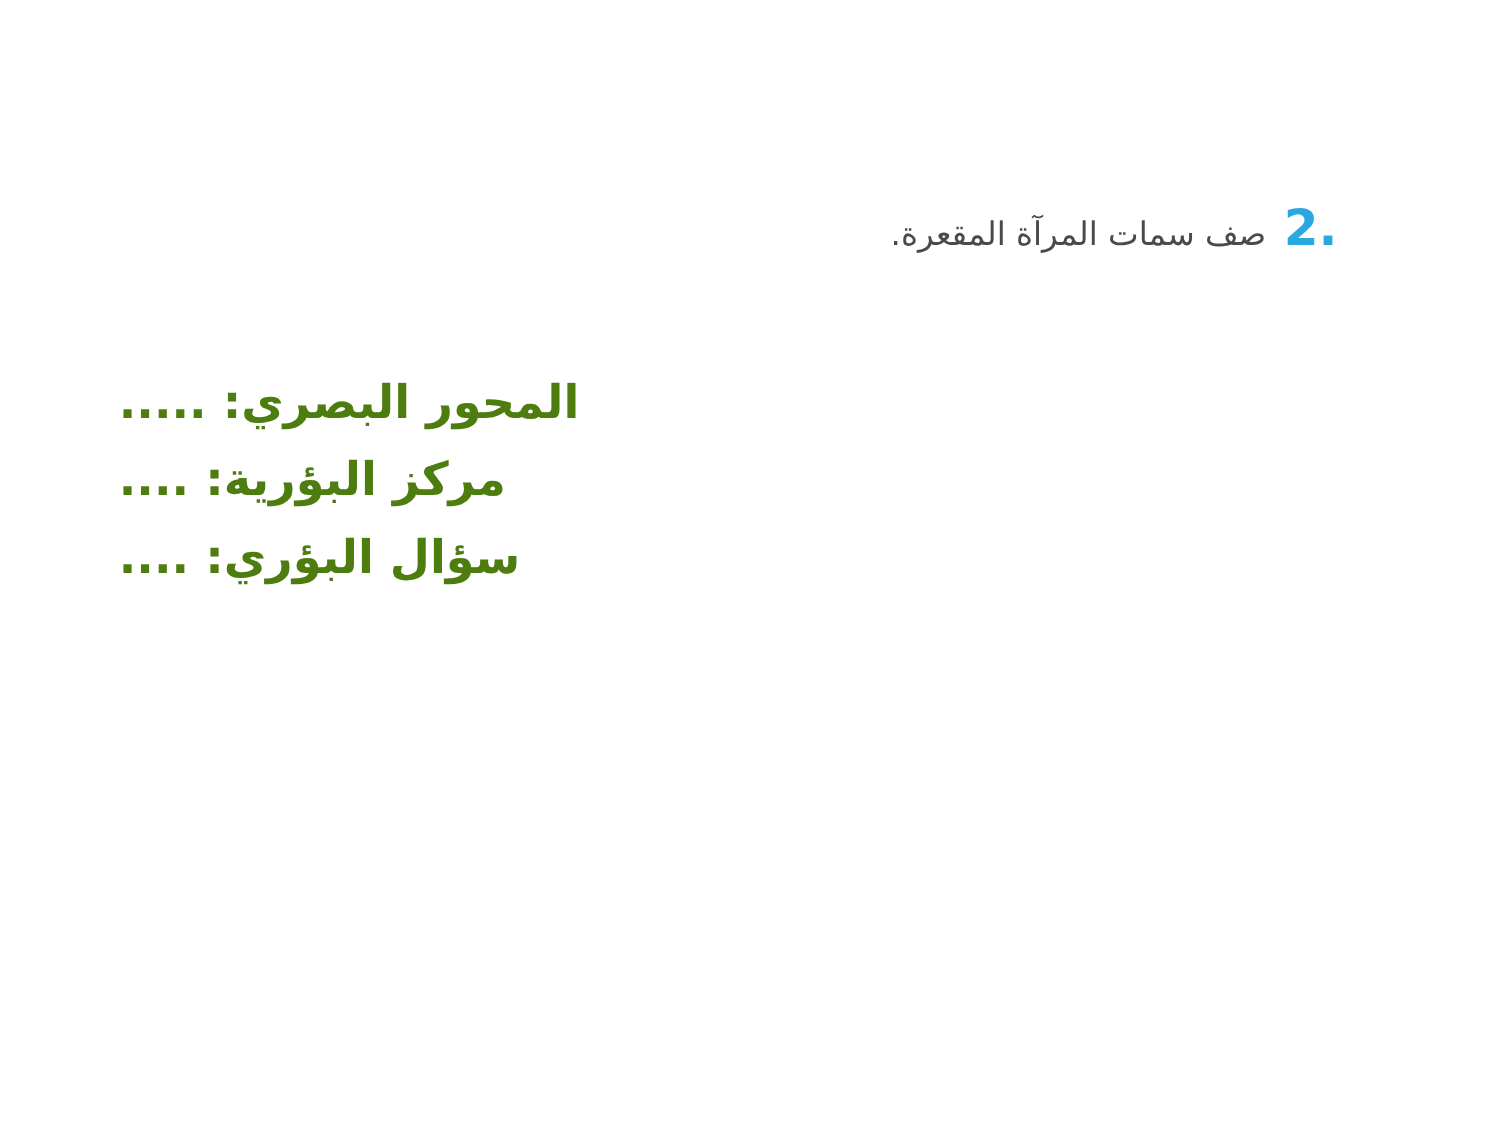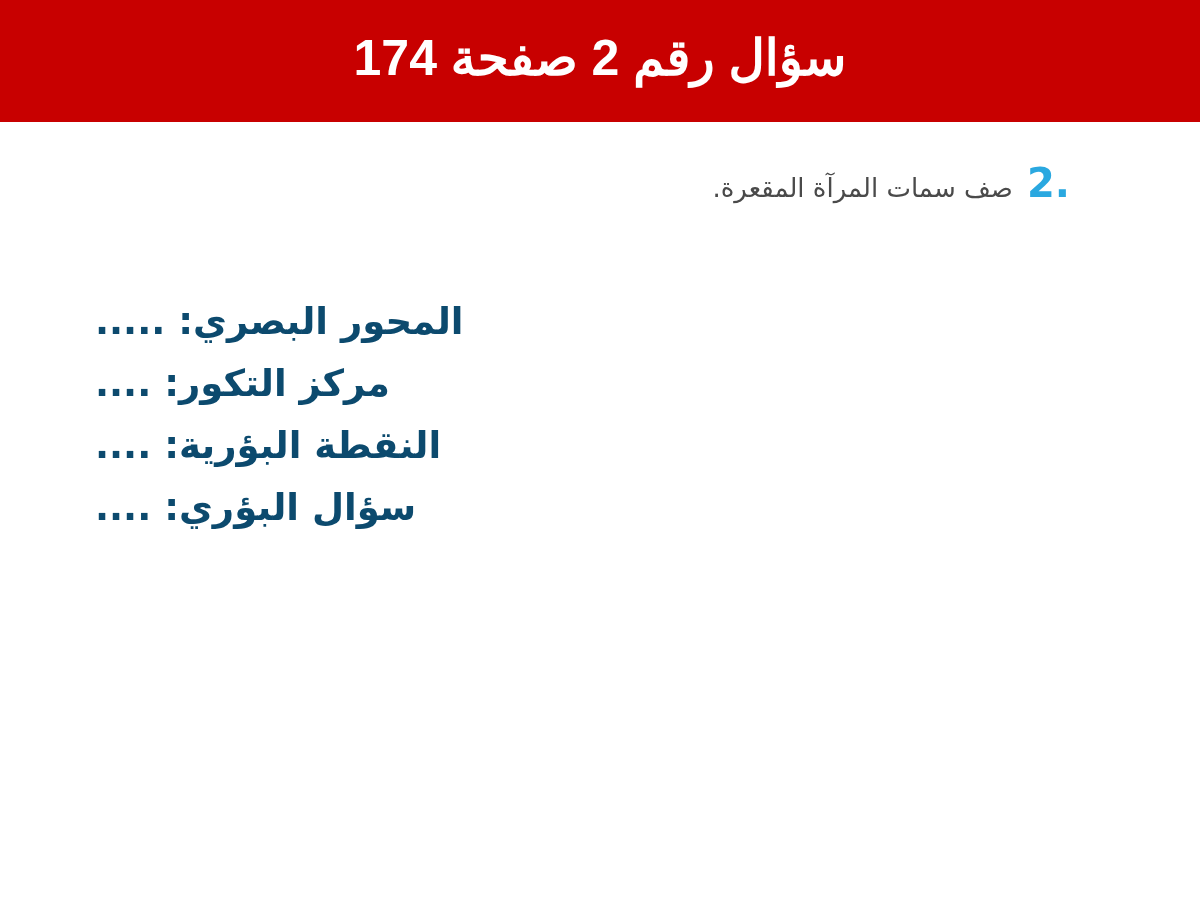--- a/index.html
+++ b/index.html
@@ -70,57 +70,50 @@
   }
   .blanks {
     position: absolute;
     top: 300px;
     right: 0;
     width: 1105px;
     direction: rtl;
     text-align: left;
   }
   .blank-row {
-    color: #0c4a6e;
+    color: #4d7c0f;
     font-size: 37px;
     font-weight: bold;
     font-family: "DejaVu Sans", sans-serif;
     text-align: left;
     margin-bottom: 19px;
     white-space: nowrap;
     direction: rtl;
   }
   .blank-row .label { }
   .blank-row .dots { }
 </style>
 </head>
 <body>
 
 <div class="slide">
 
-  <div class="title-banner">
-    <div class="title-text">سؤال رقم 2 صفحة 174</div>
-  </div>
 
   <div class="question-line">
     <span class="q-number">.2</span>
     <span class="q-text">صف سمات المرآة المقعرة.</span>
   </div>
 
   <div class="blanks">
     <div class="blank-row">
       <span class="label">المحور البصري:</span>
       <span class="dots">.....</span>
     </div>
     <div class="blank-row">
-      <span class="label">مركز التكور:</span>
-      <span class="dots">....</span>
-    </div>
-    <div class="blank-row">
-      <span class="label">النقطة البؤرية:</span>
+      <span class="label">مركز البؤرية:</span>
       <span class="dots">....</span>
     </div>
     <div class="blank-row">
       <span class="label">سؤال البؤري:</span>
       <span class="dots">....</span>
     </div>
   </div>
 
 </div>
 

